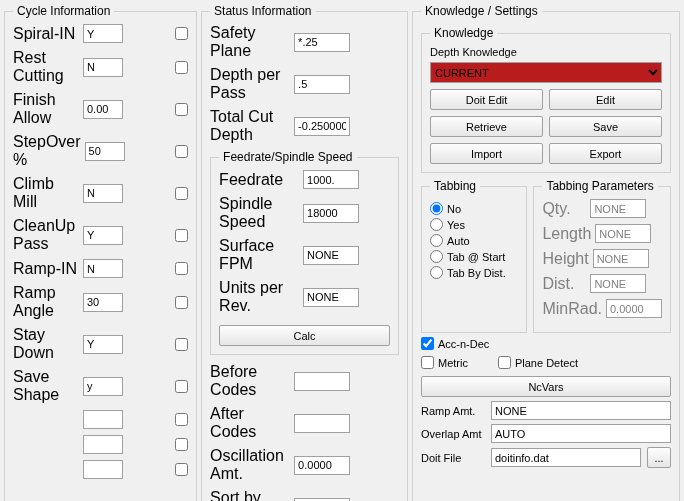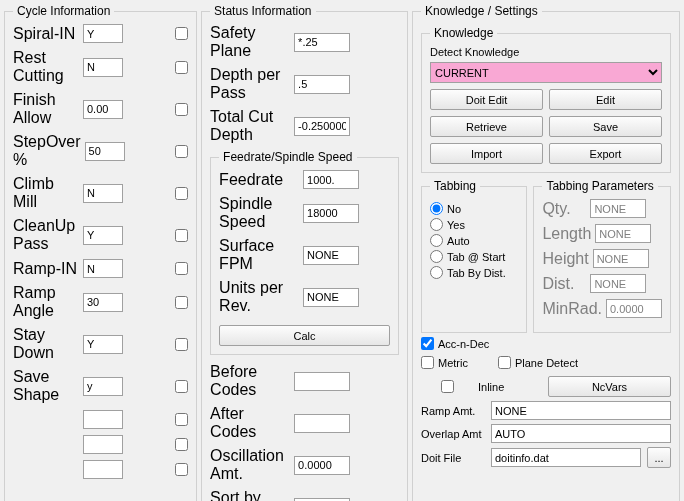--- a/index.html
+++ b/index.html
@@ -15,21 +15,21 @@
 .col2 .row label { flex: 0 0 80px; }
 input[type="text"] { height: 19px; border: 1px solid #a0a0a0; background: #fff; font-size: 11px; padding: 0 3px; font-family: inherit; }
 input[type="checkbox"] { width: 13px; height: 13px; }
 input[type="radio"] { width: 13px; height: 13px; }
 .txt-s { width: 40px; }
 .txt-m { width: 56px; }
 .chk { margin-left: auto; }
 button { height: 21px; border: 1px solid #a0a0a0; background: linear-gradient(#fdfdfd,#e6e6e6); font-size: 11px; font-family: inherit; cursor: pointer; border-radius: 2px; }
 .inner-fs { margin-top: 2px; }
 .calc-btn { width: 100%; margin-top: 4px; }
-select { height: 21px; border: 1px solid #a0a0a0; background: #f9a8d4; font-size: 11px; font-family: inherit; width: 100%; }
+select { height: 21px; border: 1px solid #a0a0a0; background: #b91c1c; font-size: 11px; font-family: inherit; width: 100%; }
 .btn-grid { display: grid; grid-template-columns: 1fr 1fr; gap: 6px; margin-top: 6px; }
 .btn-grid button { width: 100%; }
 .side-by { display: flex; gap: 6px; margin-top: 6px; }
 .tabbing { flex: 1; }
 .tabparams { flex: 1.1; }
 .tabparams .row label { flex: 0 0 44px; color: #808080; }
 .tabparams input { color: #808080; }
 .chk-row { display: flex; align-items: center; gap: 4px; margin: 3px 0; }
 .chk-grid { display: flex; gap: 30px; margin: 2px 0 2px 0; }
 .bottom-row { display: flex; align-items: center; margin: 4px 0; gap: 6px; }
@@ -179,21 +179,21 @@
       <span class="arrow">←</span>
       <div class="bot">POCKETING</div>
     </div>
   </fieldset>
 
   <fieldset class="col3">
     <legend>Knowledge / Settings</legend>
 
     <fieldset class="inner-fs">
       <legend>Knowledge</legend>
-      <div style="margin-bottom:4px">Detect Knowledge</div>
+      <div style="margin-bottom:4px">Depth Knowledge</div>
       <select>
         <option>CURRENT</option>
       </select>
       <div class="btn-grid">
         <button>Doit Edit</button>
         <button>Edit</button>
         <button>Retrieve</button>
         <button>Save</button>
         <button>Import</button>
         <button>Export</button>
@@ -258,24 +258,20 @@
       <div class="chk-row">
           <input type="checkbox" style="">
           <label>Metric</label>
         </div>
       <div class="chk-row">
           <input type="checkbox" style="">
           <label>Plane Detect</label>
         </div>
     </div>
     <div class="bottom-row">
-      <div class="chk-row" style="flex:1">
-          <input type="checkbox" style="">
-          <label>Inline</label>
-        </div>
       <button class="ncvars-btn">NcVars</button>
     </div>
 
     <div class="bottom-row">
       <label>Ramp Amt.</label>
       <input type="text" value="NONE" style="">
     </div>
     <div class="bottom-row">
       <label>Overlap Amt</label>
       <input type="text" value="AUTO" style="">

